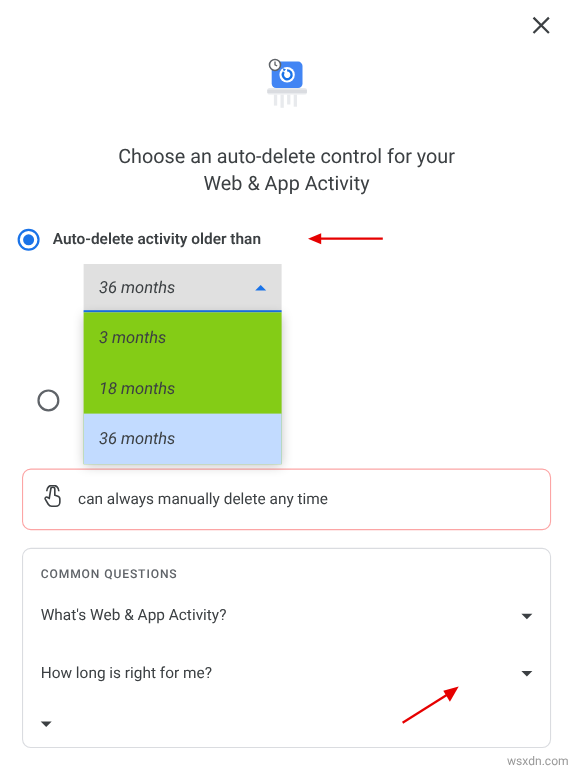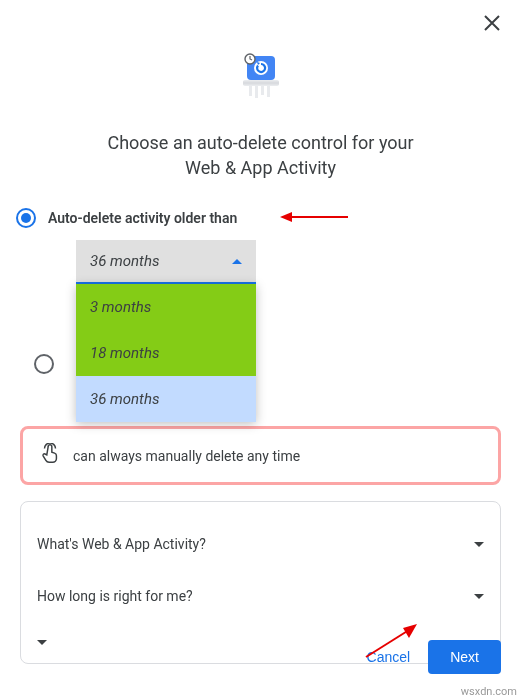--- a/index.html
+++ b/index.html
@@ -103,21 +103,21 @@
     }
     .second-option-row {
       margin-top: 70px;
       margin-left: 18px;
       display: flex;
       align-items: center;
       gap: 12px;
     }
     .info-card {
       margin: 52px 4px 0 4px;
-      border: 3px solid #fca5a5;
+      border: 1px solid #fca5a5;
       border-radius: 8px;
       padding: 14px 16px;
       display: flex;
       align-items: center;
       gap: 12px;
       font-size: 14px;
       color: #3c4043;
     }
     .info-card .tap-icon {
       flex-shrink: 0;
@@ -261,37 +261,34 @@
     <div class="tap-icon">
       <svg width="22" height="22" viewBox="0 0 24 24">
         <path d="M10 4 a2 2 0 0 1 4 0 v6 l3 1 a3 3 0 0 1 2 3 v3 a4 4 0 0 1 -4 4 h-4 a4 4 0 0 1 -3.5 -2 l-3 -5 a1.5 1.5 0 0 1 2 -2 l2 1 z" fill="none" stroke="#3c4043" stroke-width="1.6"></path>
         <path d="M6 6 a6 6 0 0 1 12 0" fill="none" stroke="#3c4043" stroke-width="1.6"></path>
       </svg>
     </div>
     <span>can always manually delete any time</span>
   </div>
 
   <div class="questions-card">
+    <div class="questions-header">COMMON QUESTIONS</div>
     <div class="q-item">
       <span>What's Web &amp; App Activity?</span>
       <span class="caret-down"></span>
     </div>
     <div class="q-item">
       <span>How long is right for me?</span>
       <span class="caret-down"></span>
     </div>
     <div class="q-item">
       <span class="caret-down"></span>
     </div>
   </div>
 
-  <div class="footer">
-    <button class="btn-cancel">Cancel</button>
-    <button class="btn-next">Next</button>
-  </div>
 
   <svg class="red-arrow-1" width="70" height="16">
     <line x1="68" y1="8" x2="8" y2="8" stroke="#e60000" stroke-width="2"></line>
     <polygon points="0,8 12,3 12,13" fill="#e60000"></polygon>
   </svg>
 
   <svg class="red-arrow-2" width="60" height="40">
     <line x1="5" y1="35" x2="48" y2="8" stroke="#e60000" stroke-width="2"></line>
     <polygon points="56,2 42,6 48,16" fill="#e60000"></polygon>
   </svg>

